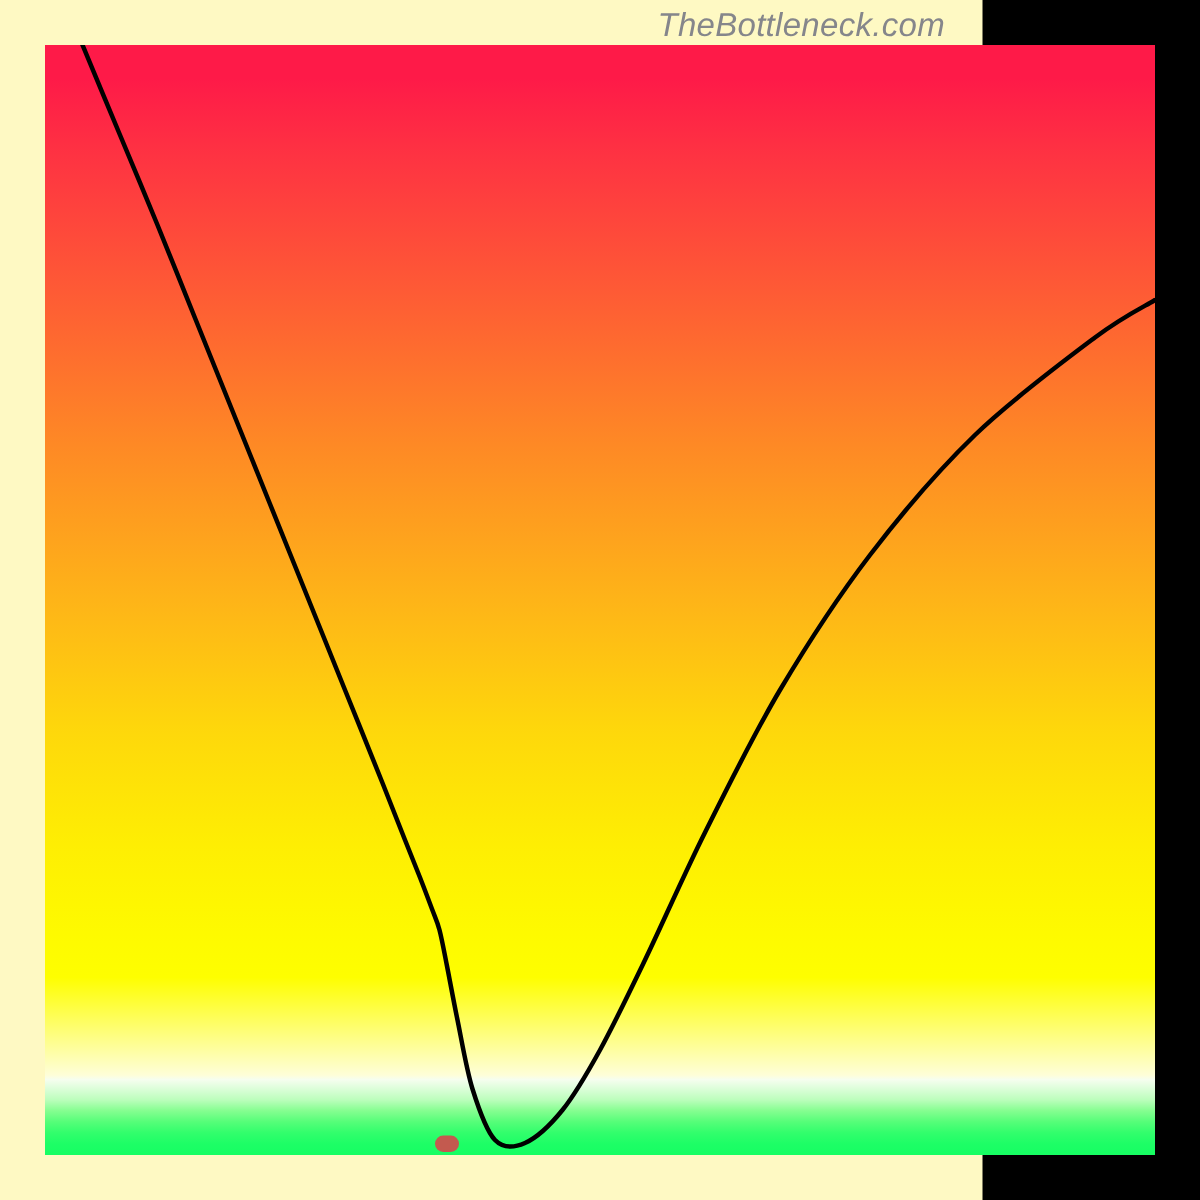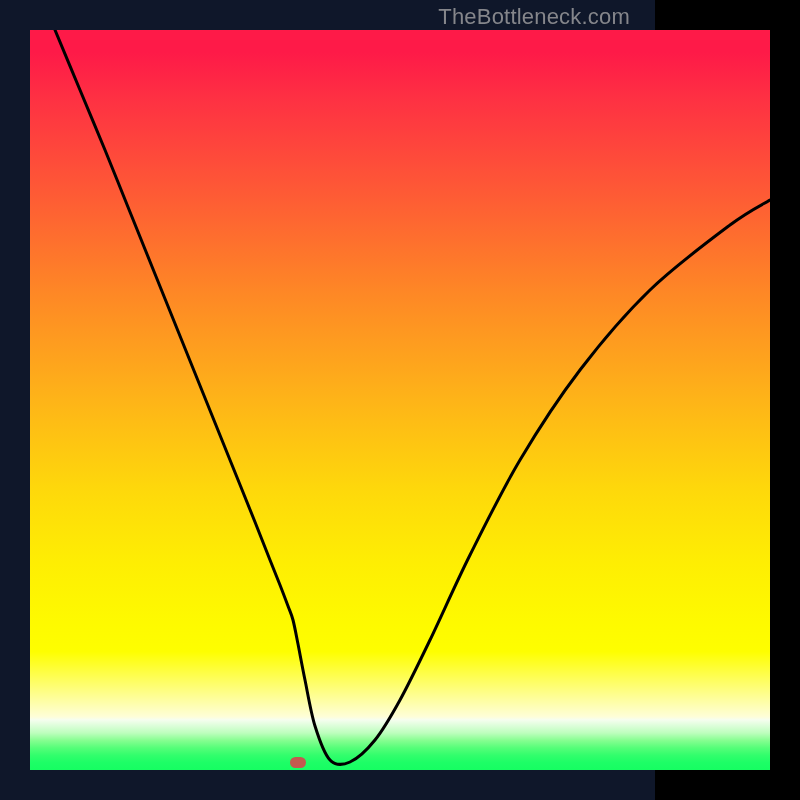--- a/index.html
+++ b/index.html
@@ -1,17 +1,17 @@
 <!DOCTYPE html>
 <html><head>
 <meta charset="utf-8">
 <style>
   * { margin: 0; padding: 0; box-sizing: border-box; }
   html, body { width: 800px; height: 800px; overflow: hidden; background: #000; font-family: Arial, Helvetica, sans-serif; }
-  .frame { width: 655px; height: 800px; background: #0f172a; position: relative; }
+  .frame { width: 655px; height: 800px; background: #fef9c3; position: relative; font-style: italic; }
   .plot {
     position: absolute;
     left: 30px;
     top: 30px;
     width: 740px;
     height: 740px;
     overflow: hidden;
   }
   .gradient {
     position: absolute;

